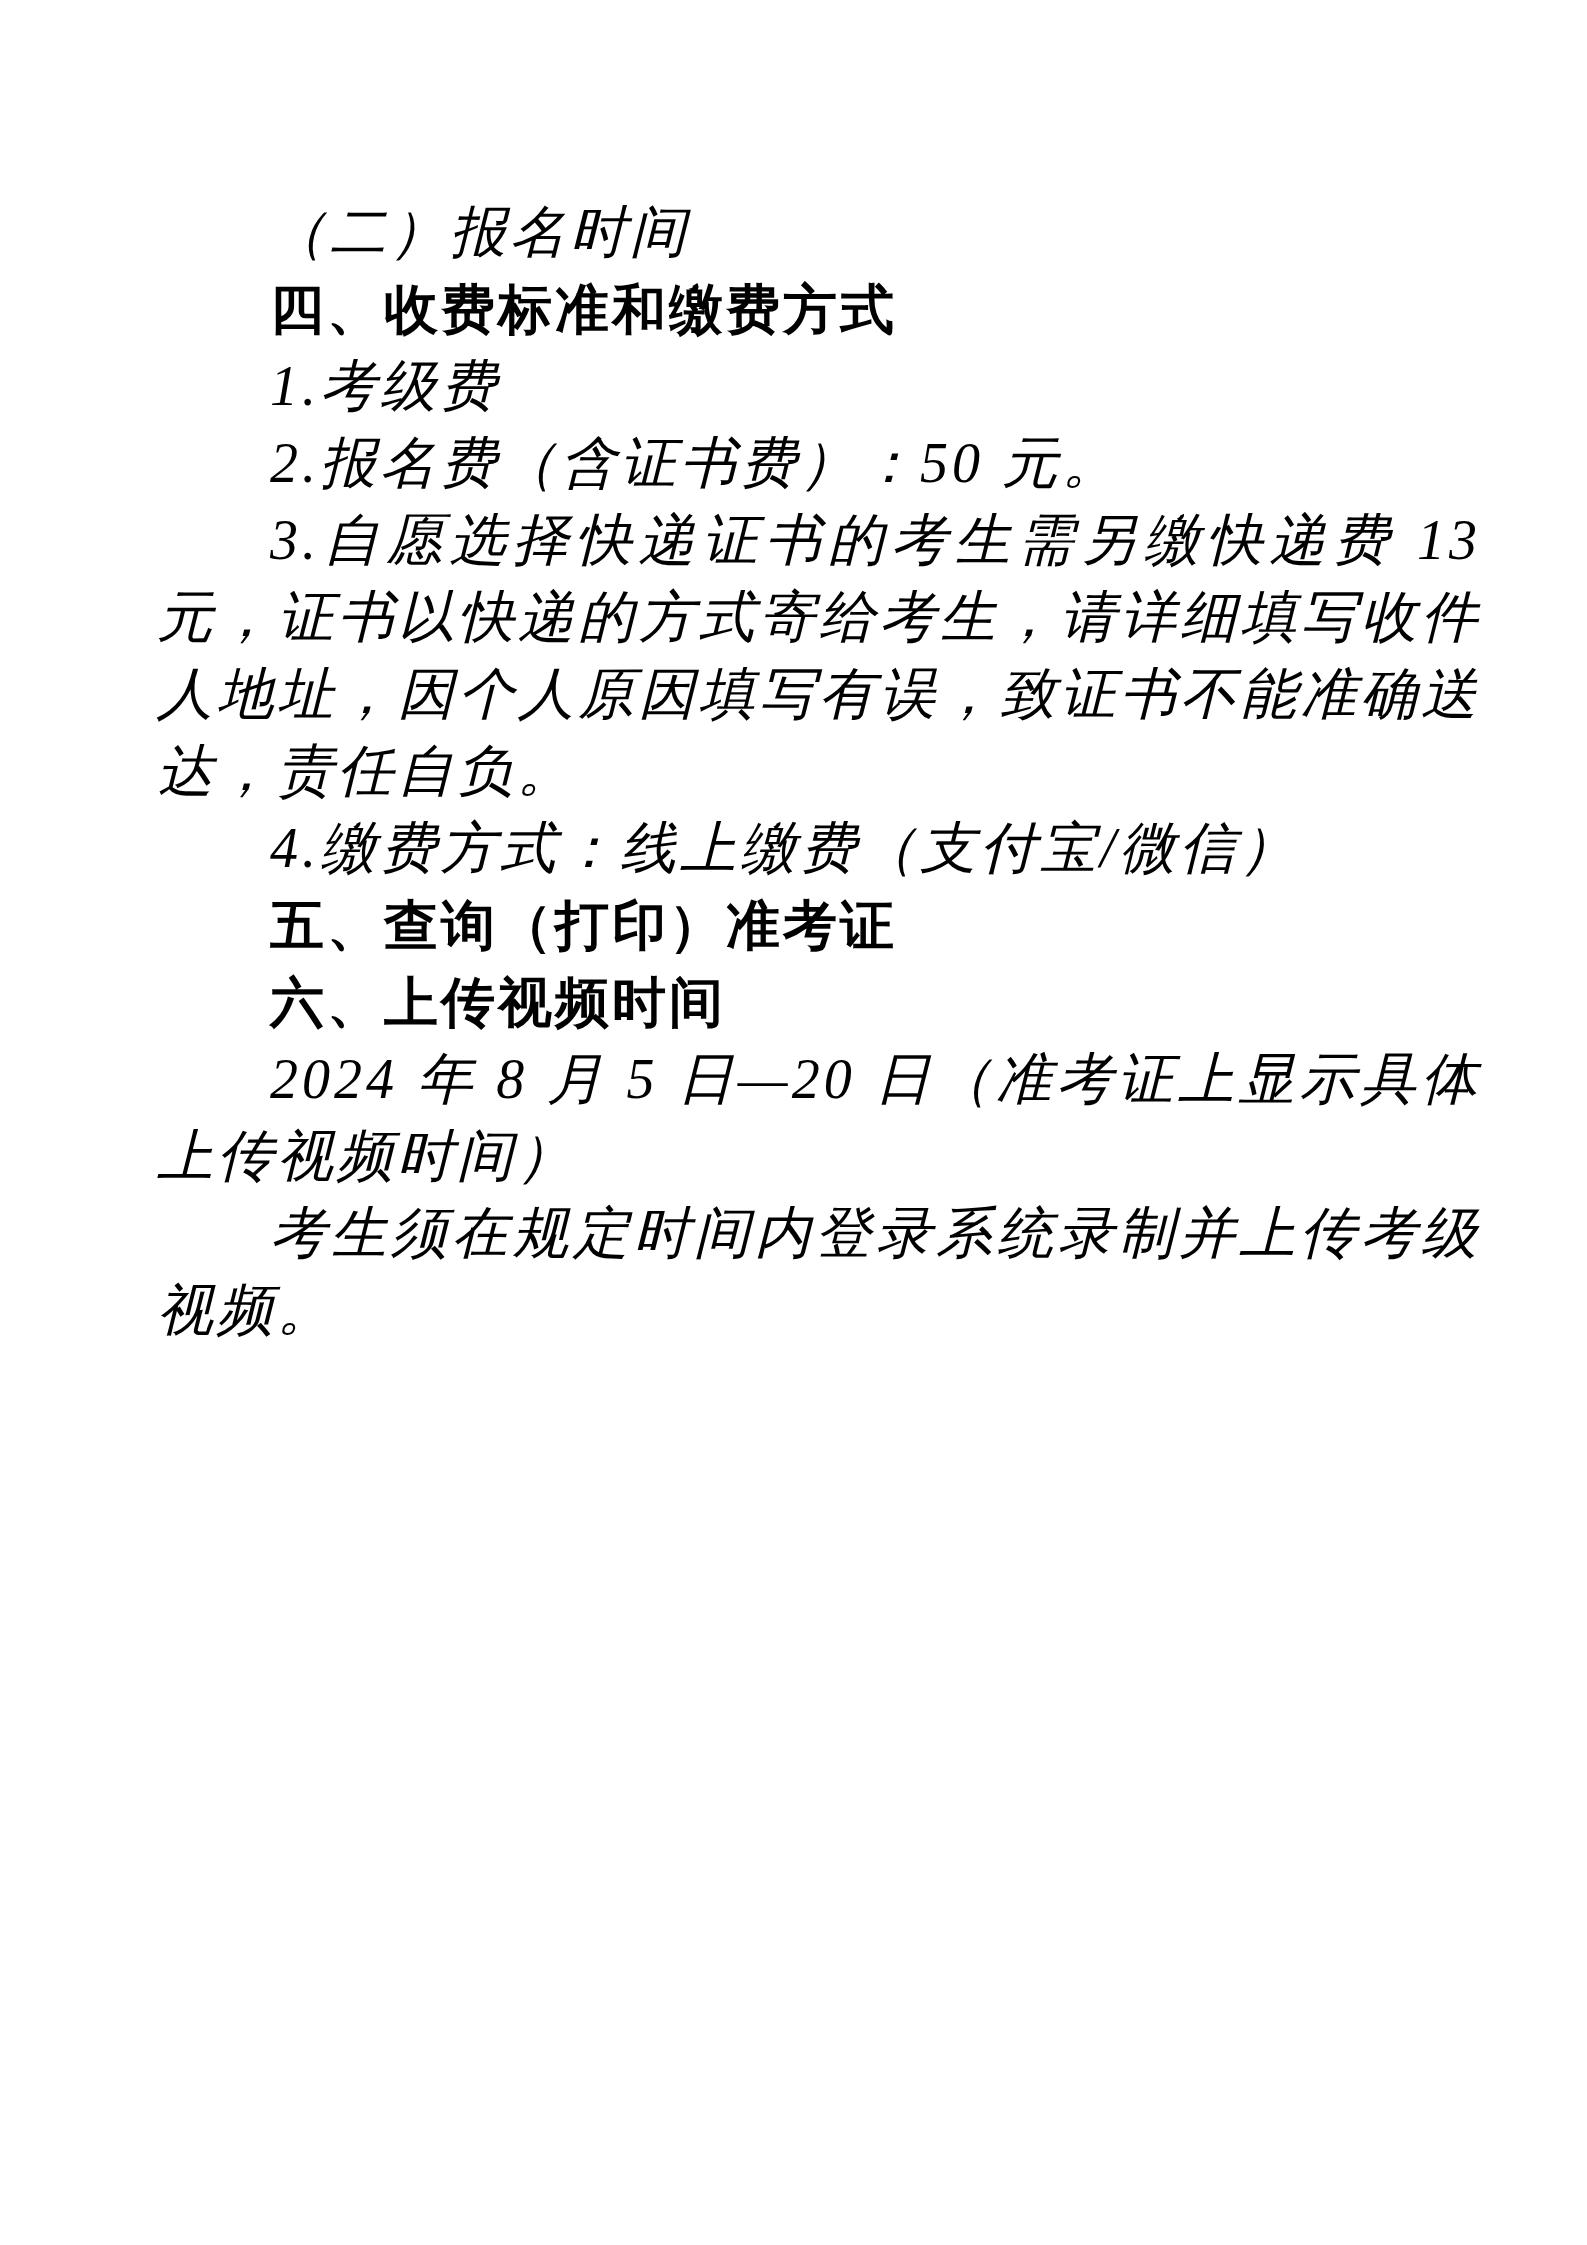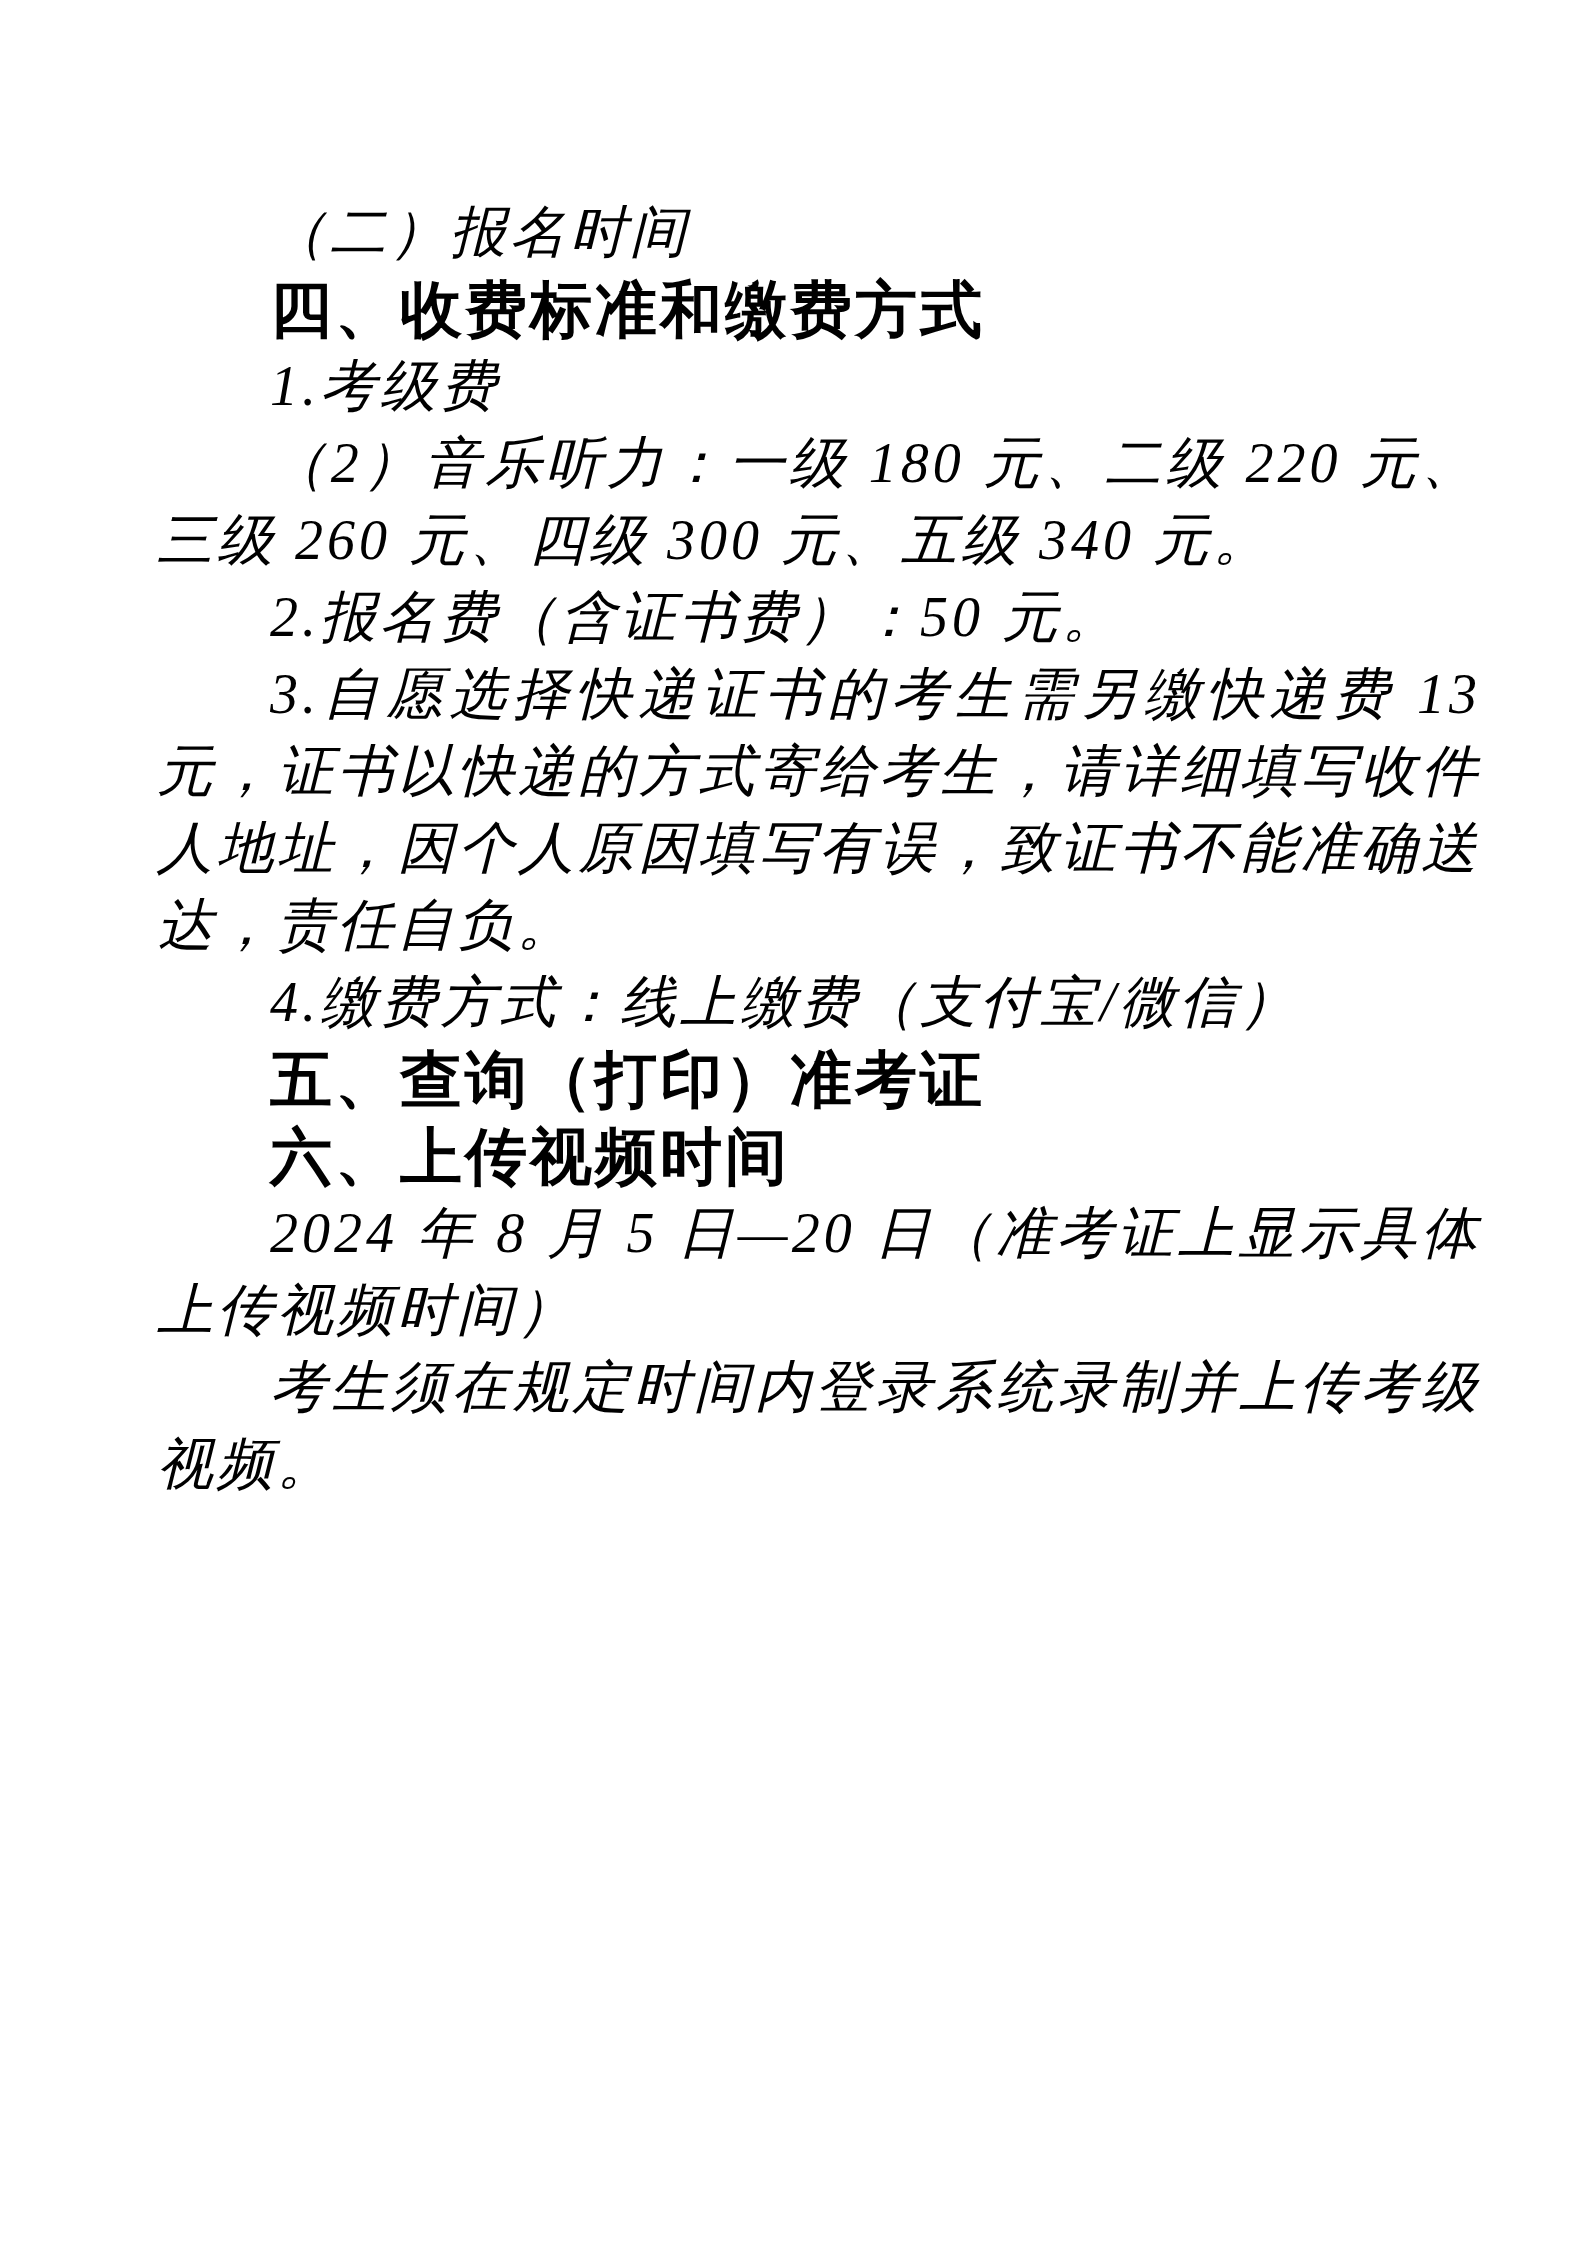--- a/index.html
+++ b/index.html
@@ -26,33 +26,32 @@
     font-family: "Liberation Serif", "DejaVu Serif", serif;
     font-style: italic; 
     font-size: 56px;
     line-height: 77px;
     letter-spacing: 4px;
   }
   .heading-text {
     font-family: "Liberation Sans", "DejaVu Sans", sans-serif;
     font-style: normal;
     font-weight: 700;
-    font-size: 62px;
+    font-size: 54px;
     line-height: 77px;
     letter-spacing: 3px;
   }
 </style>
 </head>
 <body>
 
 <div class="page">
   <p class="para body-text">（二）报名时间</p>
   <p class="para heading-text">四、收费标准和缴费方式</p>
   <p class="para body-text">1.考级费</p>
-  <p class="para body-text">（2）音乐听力：一级 180 元、二级 220 元、三级 260 元、四级 300 元、五级 340 元。</p>
   <p class="para body-text">2.报名费（含证书费）：50 元。</p>
   <p class="para body-text">3.自愿选择快递证书的考生需另缴快递费 13 元，证书以快递的方式寄给考生，请详细填写收件人地址，因个人原因填写有误，致证书不能准确送达，责任自负。</p>
   <p class="para body-text">4.缴费方式：线上缴费（支付宝/微信）</p>
   <p class="para heading-text">五、查询（打印）准考证</p>
   <p class="para heading-text">六、上传视频时间</p>
   <p class="para body-text">2024 年 8 月 5 日—20 日（准考证上显示具体上传视频时间）</p>
   <p class="para body-text">考生须在规定时间内登录系统录制并上传考级视频。</p>
 </div>
 
 </body></html>

